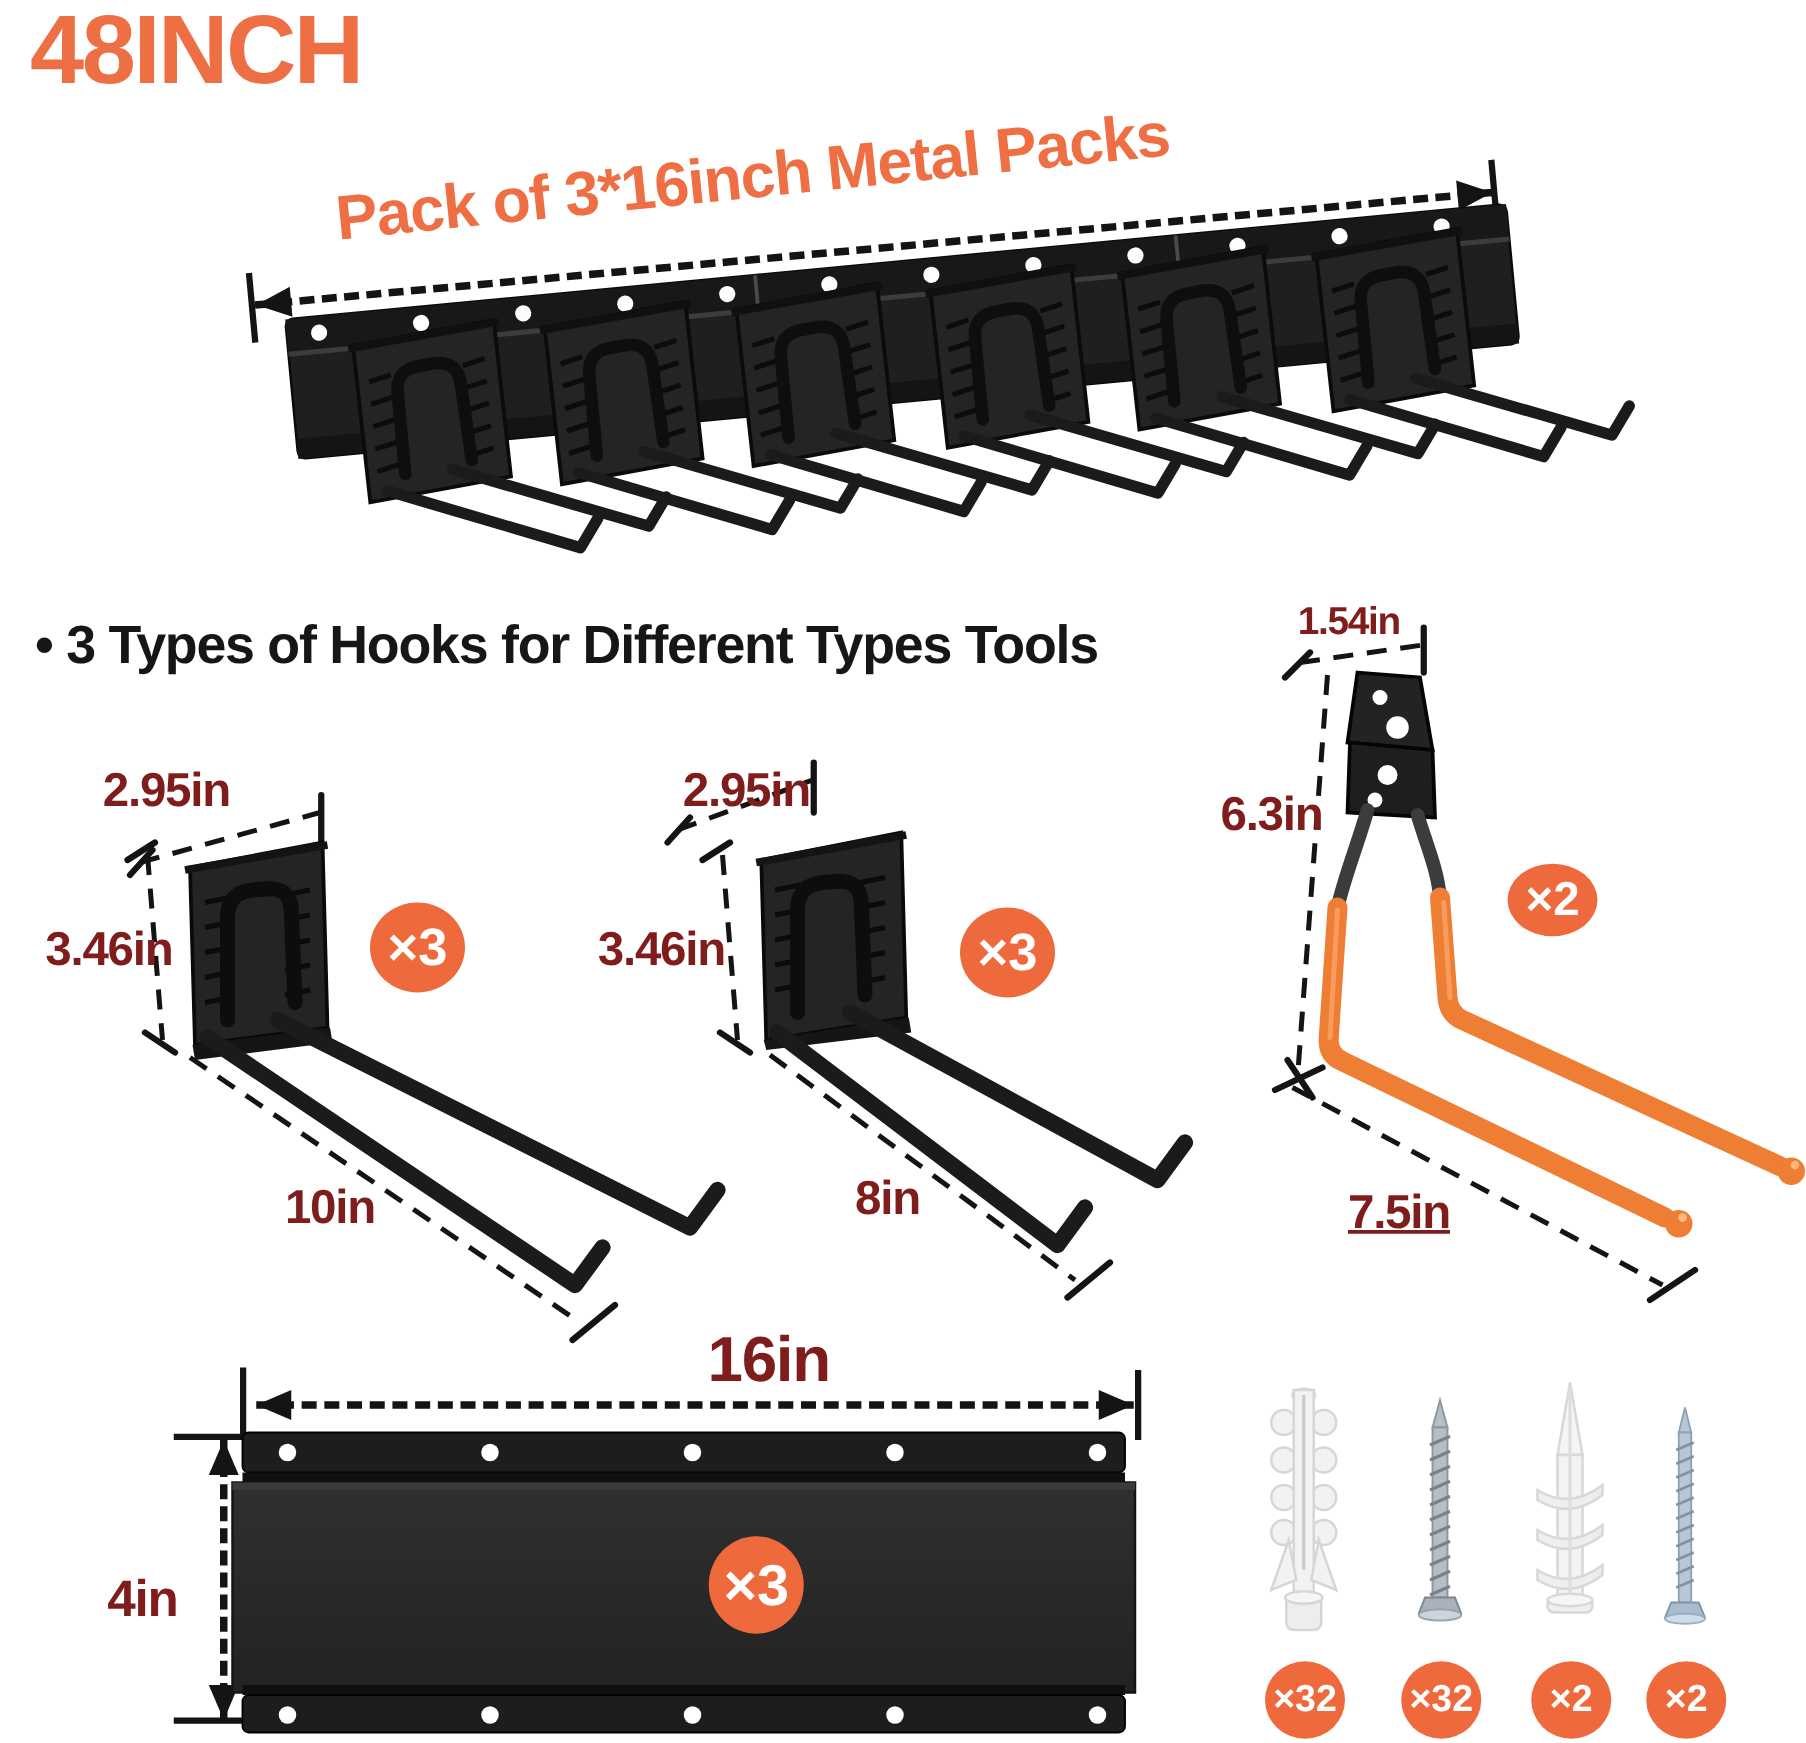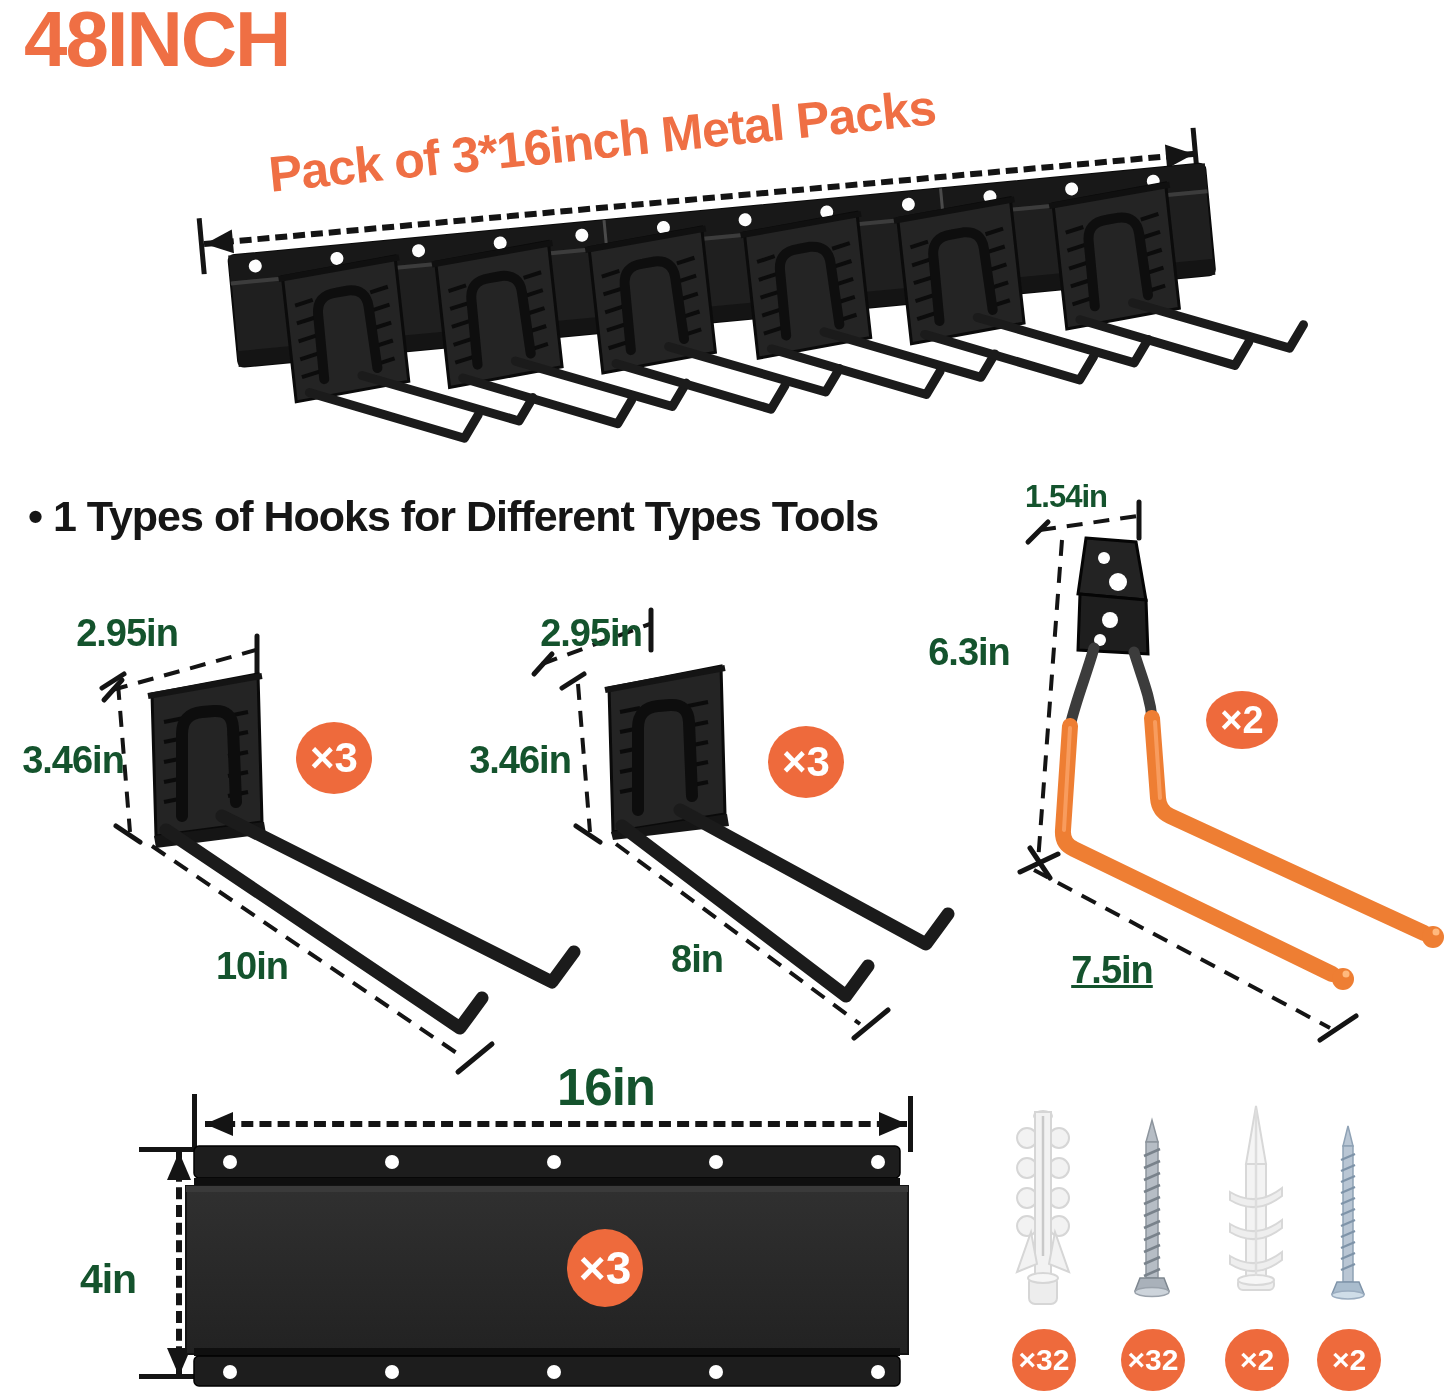--- a/index.html
+++ b/index.html
@@ -7,22 +7,22 @@
           font-family:"Liberation Sans","DejaVu Sans",sans-serif;color:#141414;}
   .abs{position:absolute;}
   
   .size-title{position:absolute;left:24px;top:-6px;font-size:78px;font-weight:900;
               letter-spacing:-2px;color:#ef6f44;}
   .pack-label{position:absolute;left:266px;top:146px;font-size:50px;font-weight:800;
               color:#ef6f44;transform:rotate(-5.8deg);transform-origin:left top;
               white-space:nowrap;letter-spacing:-1px;}
   .hooks-heading{position:absolute;left:28px;top:492px;font-size:43px;font-weight:700;
                  letter-spacing:-1px;color:#161616;white-space:nowrap;}
-  .dim-label{position:absolute;color:#14532d;font-weight:700;font-size:38px;line-height:1;
-             text-align:center;letter-spacing:-1px;}
+  .dim-label{position:absolute;color:#7f1d1d;font-weight:700;font-size:38px;line-height:1;
+             text-align:right;letter-spacing:-1px;}
   .badge{position:absolute;background:#ee6a3c;color:#ffffff;border-radius:50%;
          display:flex;align-items:center;justify-content:center;font-weight:700;line-height:1;}
   
   .dash-line{position:absolute;height:0;border-top:6px dashed #141414;}
   .dash-vline{position:absolute;width:0;border-left:6px dashed #141414;}
   .tick-v{position:absolute;width:5px;background:#141414;}
   .tick-h{position:absolute;height:5px;background:#141414;}
   .ah{position:absolute;width:0;height:0;}
   .ah-left{border-top:12px solid transparent;border-bottom:12px solid transparent;border-right:28px solid #141414;}
   .ah-right{border-top:12px solid transparent;border-bottom:12px solid transparent;border-left:28px solid #141414;}
@@ -193,21 +193,21 @@
               <line x1="94" y1="110" x2="112" y2="106"></line>
           </g>
           <path d="M40,120 L40,55 Q40,36 60,35 L72,34 Q90,34 91,52 L94,114" fill="none" stroke="#0e0e0e" stroke-width="10" stroke-linecap="round"></path>
           <path d="M24,132 L174,192 l16,-22" fill="none" stroke="#1b1b1b" stroke-width="9" stroke-linecap="round" stroke-linejoin="round"></path>
           <path d="M78,120 L230,180 l16,-22" fill="none" stroke="#1b1b1b" stroke-width="9" stroke-linecap="round" stroke-linejoin="round"></path>
         </g>
       </g>
     </svg>
   </div>
 
-  <div class="hooks-heading">• 1 Types of Hooks for Different Types Tools</div>
+  <div class="hooks-heading">• 3 Types of Hooks for Different Types Tools</div>
 
   <div class="abs" style="left:60px;top:630px;">
     <svg width="560" height="450" viewBox="0 0 560 450">
       <g stroke="#141414" stroke-width="4" stroke-dasharray="16 11" fill="none">
         <line x1="52" y1="60" x2="196" y2="20"></line>
         <line x1="58" y1="54" x2="70" y2="202"></line>
         <line x1="92" y1="216" x2="404" y2="428"></line>
       </g>
       <g stroke="#141414" stroke-width="5" stroke-linecap="round">
         <line x1="44" y1="70" x2="62" y2="50"></line>
@@ -312,21 +312,21 @@
         <circle cx="346" cy="494" r="3.5" fill="#ffb97e"></circle>
         <path d="M152,238 L158,318 Q159,331 170,336 L424,453" fill="none" stroke="#ee7e33" stroke-width="16" stroke-linecap="round"></path>
         <circle cx="433" cy="457" r="11" fill="#ee7e33"></circle>
         <circle cx="436" cy="452" r="3.5" fill="#ffb97e"></circle>
         <path d="M70,248 L64,350" fill="none" stroke="#f89c5e" stroke-width="4" stroke-linecap="round"></path>
         <path d="M155,242 L160,318" fill="none" stroke="#f89c5e" stroke-width="4" stroke-linecap="round"></path>
       </g>
     </svg>
   </div>
   <div class="dim-label" style="left:1012px;top:481px;width:108px;font-size:31px;">1.54in</div>
-  <div class="dim-label" style="left:924px;top:633px;width:90px;">6.3in</div>
+  <div class="dim-label" style="left:968px;top:633px;width:90px;">6.3in</div>
   <div class="dim-label" style="left:1064px;top:951px;width:96px;text-decoration:underline;">7.5in</div>
   <div class="badge" style="left:1206px;top:691px;width:72px;height:58px;font-size:38px;">×2</div>
 
   <div class="dim-label" style="left:548px;top:1062px;width:116px;font-size:51px;">16in</div>
   <div class="tick-v" style="left:192px;top:1094px;height:56px;"></div>
   <div class="tick-v" style="left:908px;top:1096px;height:56px;"></div>
   <div class="dash-line" style="left:205px;top:1121px;width:702px;">
     <div class="ah ah-left" style="left:0;top:-15px;"></div>
     <div class="ah ah-right" style="right:0;top:-15px;"></div>
   </div>

